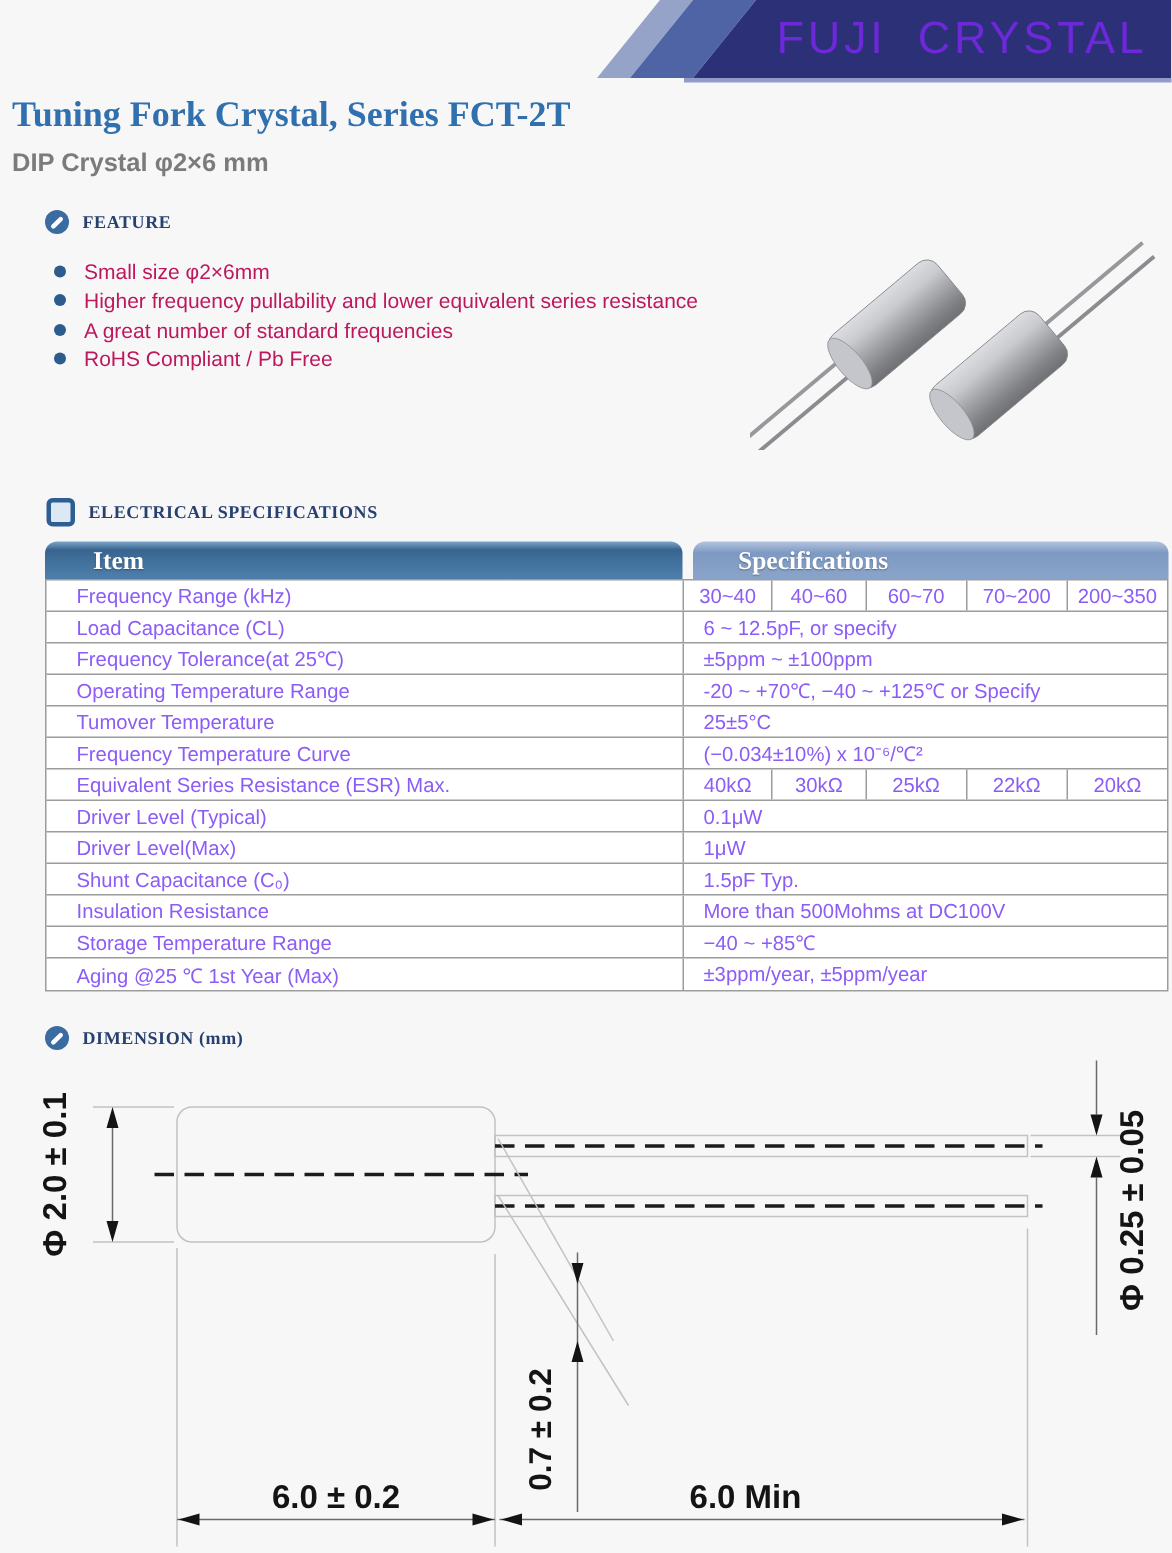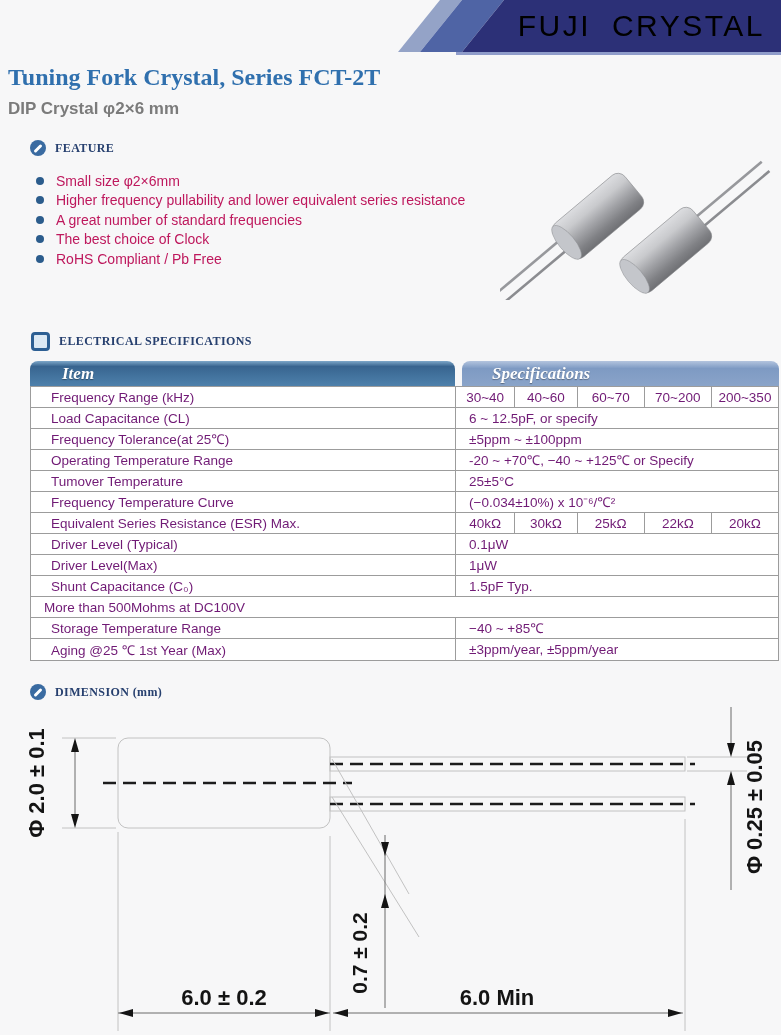--- a/index.html
+++ b/index.html
@@ -8,21 +8,21 @@
 
   
   .banner{position:absolute;left:398px;top:0;width:383px;height:56px;}
   .banner .navy{position:absolute;left:0;top:0;width:383px;height:52px;background:#2c3077;
     clip-path:polygon(106px 0,383px 0,383px 52px,64px 52px);}
   .banner .stripe-mid{position:absolute;left:0;top:0;width:383px;height:52px;background:#4f64a5;
     clip-path:polygon(64px 0,106px 0,64px 52px,22px 52px);}
   .banner .stripe-light{position:absolute;left:0;top:0;width:383px;height:52px;background:#94a3c7;
     clip-path:polygon(42px 0,64px 0,22px 52px,0px 52px);}
   .banner .underline{position:absolute;left:58px;right:0;top:52px;height:3px;background:#8f9cca;}
-  .brand{position:absolute;right:16px;top:9px;font-size:30px;font-weight:400;color:#000000;
+  .brand{position:absolute;right:16px;top:9px;font-size:30px;font-weight:400;color:#6d28d9;
     letter-spacing:2.5px;word-spacing:10px;white-space:nowrap;}
 
   
   .doc-title{position:absolute;left:8px;top:64px;font-family:"Liberation Serif",serif;font-weight:bold;
     font-size:24px;color:#3070ae;}
   .doc-subtitle{position:absolute;left:8px;top:99px;font-size:17px;font-weight:bold;color:#7b7b7b;}
 
   
   .sec-head{position:absolute;display:flex;align-items:center;gap:9px;}
   .sec-head .htext{font-family:"Liberation Serif",serif;font-weight:bold;font-size:12px;
@@ -35,28 +35,28 @@
   
   #feature-list{position:absolute;left:36px;top:171px;width:480px;}
   .feat{display:flex;align-items:center;height:19.5px;}
   .feat .dot{width:8px;height:8px;border-radius:50%;background:#2b5c8c;margin-right:12px;flex:0 0 8px;}
   .feat .ftext{font-size:14px;color:#be185d;}
 
   
   #spec-table{position:absolute;left:30px;top:361px;width:749px;}
   .thead{display:flex;height:25px;}
   .th{box-sizing:border-box;border-radius:8px 8px 0 0;color:#fff;font-family:"Liberation Serif",serif;
-    font-weight:bold;font-size:17px;display:flex;align-items:center;text-shadow:0 1px 1px rgba(0,0,0,.35);font-style:italic;}
+    font-weight:bold;font-size:17px;display:flex;align-items:center;text-shadow:0 1px 1px rgba(0,0,0,.35);}
   .th-item{width:425px;padding-left:32px;
     background:linear-gradient(180deg,#7da7c9 0%,#38648f 22%,#41719c 55%,#4e80ab 100%);}
   .th-spec{margin-left:7px;flex:1;padding-left:30px;
     background:linear-gradient(180deg,#b3c4de 0%,#7e9ac3 30%,#8aa4c9 100%);}
   #spec-rows{border:1px solid #9c9c9c;background:#fff;}
   .trow{display:flex;height:21px;box-sizing:border-box;border-bottom:1px solid #9c9c9c;
-    font-size:13.5px;color:#701a75;}
+    font-size:13.5px;color:#8b5cf6;}
   .trow:last-child{border-bottom:none;}
   .ti{box-sizing:border-box;width:425px;border-right:1px solid #9c9c9c;padding-left:20px;
     display:flex;align-items:center;white-space:nowrap;}
   .tv{flex:1;display:flex;align-items:stretch;min-width:0;}
   .tv.single .vc{display:flex;align-items:center;padding-left:13px;white-space:nowrap;}
   .tv.multi .vc{flex:1;display:flex;align-items:center;justify-content:center;
     border-right:1px solid #9c9c9c;white-space:nowrap;}
   .tv.multi .vc:nth-child(1){flex:.88;}
   .tv.multi .vc:nth-child(2){flex:.93;}
   .tv.multi .vc:last-child{border-right:none;}
@@ -94,24 +94,20 @@
       <div class="feat">
         <span class="dot"></span>
         <span class="ftext">Higher frequency pullability and lower equivalent series resistance</span>
       </div>
       <div class="feat">
         <span class="dot"></span>
         <span class="ftext">A great number of standard frequencies</span>
       </div>
       <div class="feat">
         <span class="dot"></span>
-        <span class="ftext">The best choice of Clock</span>
-      </div>
-      <div class="feat">
-        <span class="dot"></span>
         <span class="ftext">RoHS Compliant / Pb Free</span>
       </div>
     </div>
 
   <svg id="crystal-art" width="280" height="150" viewBox="0 0 280 150">
     <defs>
       <linearGradient id="met" x1="0" y1="0" x2="0" y2="1">
         <stop offset="0" stop-color="#dcdde0"></stop>
         <stop offset="0.28" stop-color="#c9cacd"></stop>
         <stop offset="0.55" stop-color="#a3a4a8"></stop>
@@ -208,20 +204,21 @@
             <div class="vc">1μW</div>
           </div>
         </div>
         <div class="trow">
           <div class="ti">Shunt Capacitance (C₀)</div>
           <div class="tv single">
             <div class="vc">1.5pF Typ.</div>
           </div>
         </div>
         <div class="trow">
+          <div class="ti">Insulation Resistance</div>
           <div class="tv single">
             <div class="vc">More than 500Mohms at DC100V</div>
           </div>
         </div>
         <div class="trow">
           <div class="ti">Storage Temperature Range</div>
           <div class="tv single">
             <div class="vc">−40 ~ +85℃</div>
           </div>
         </div>

